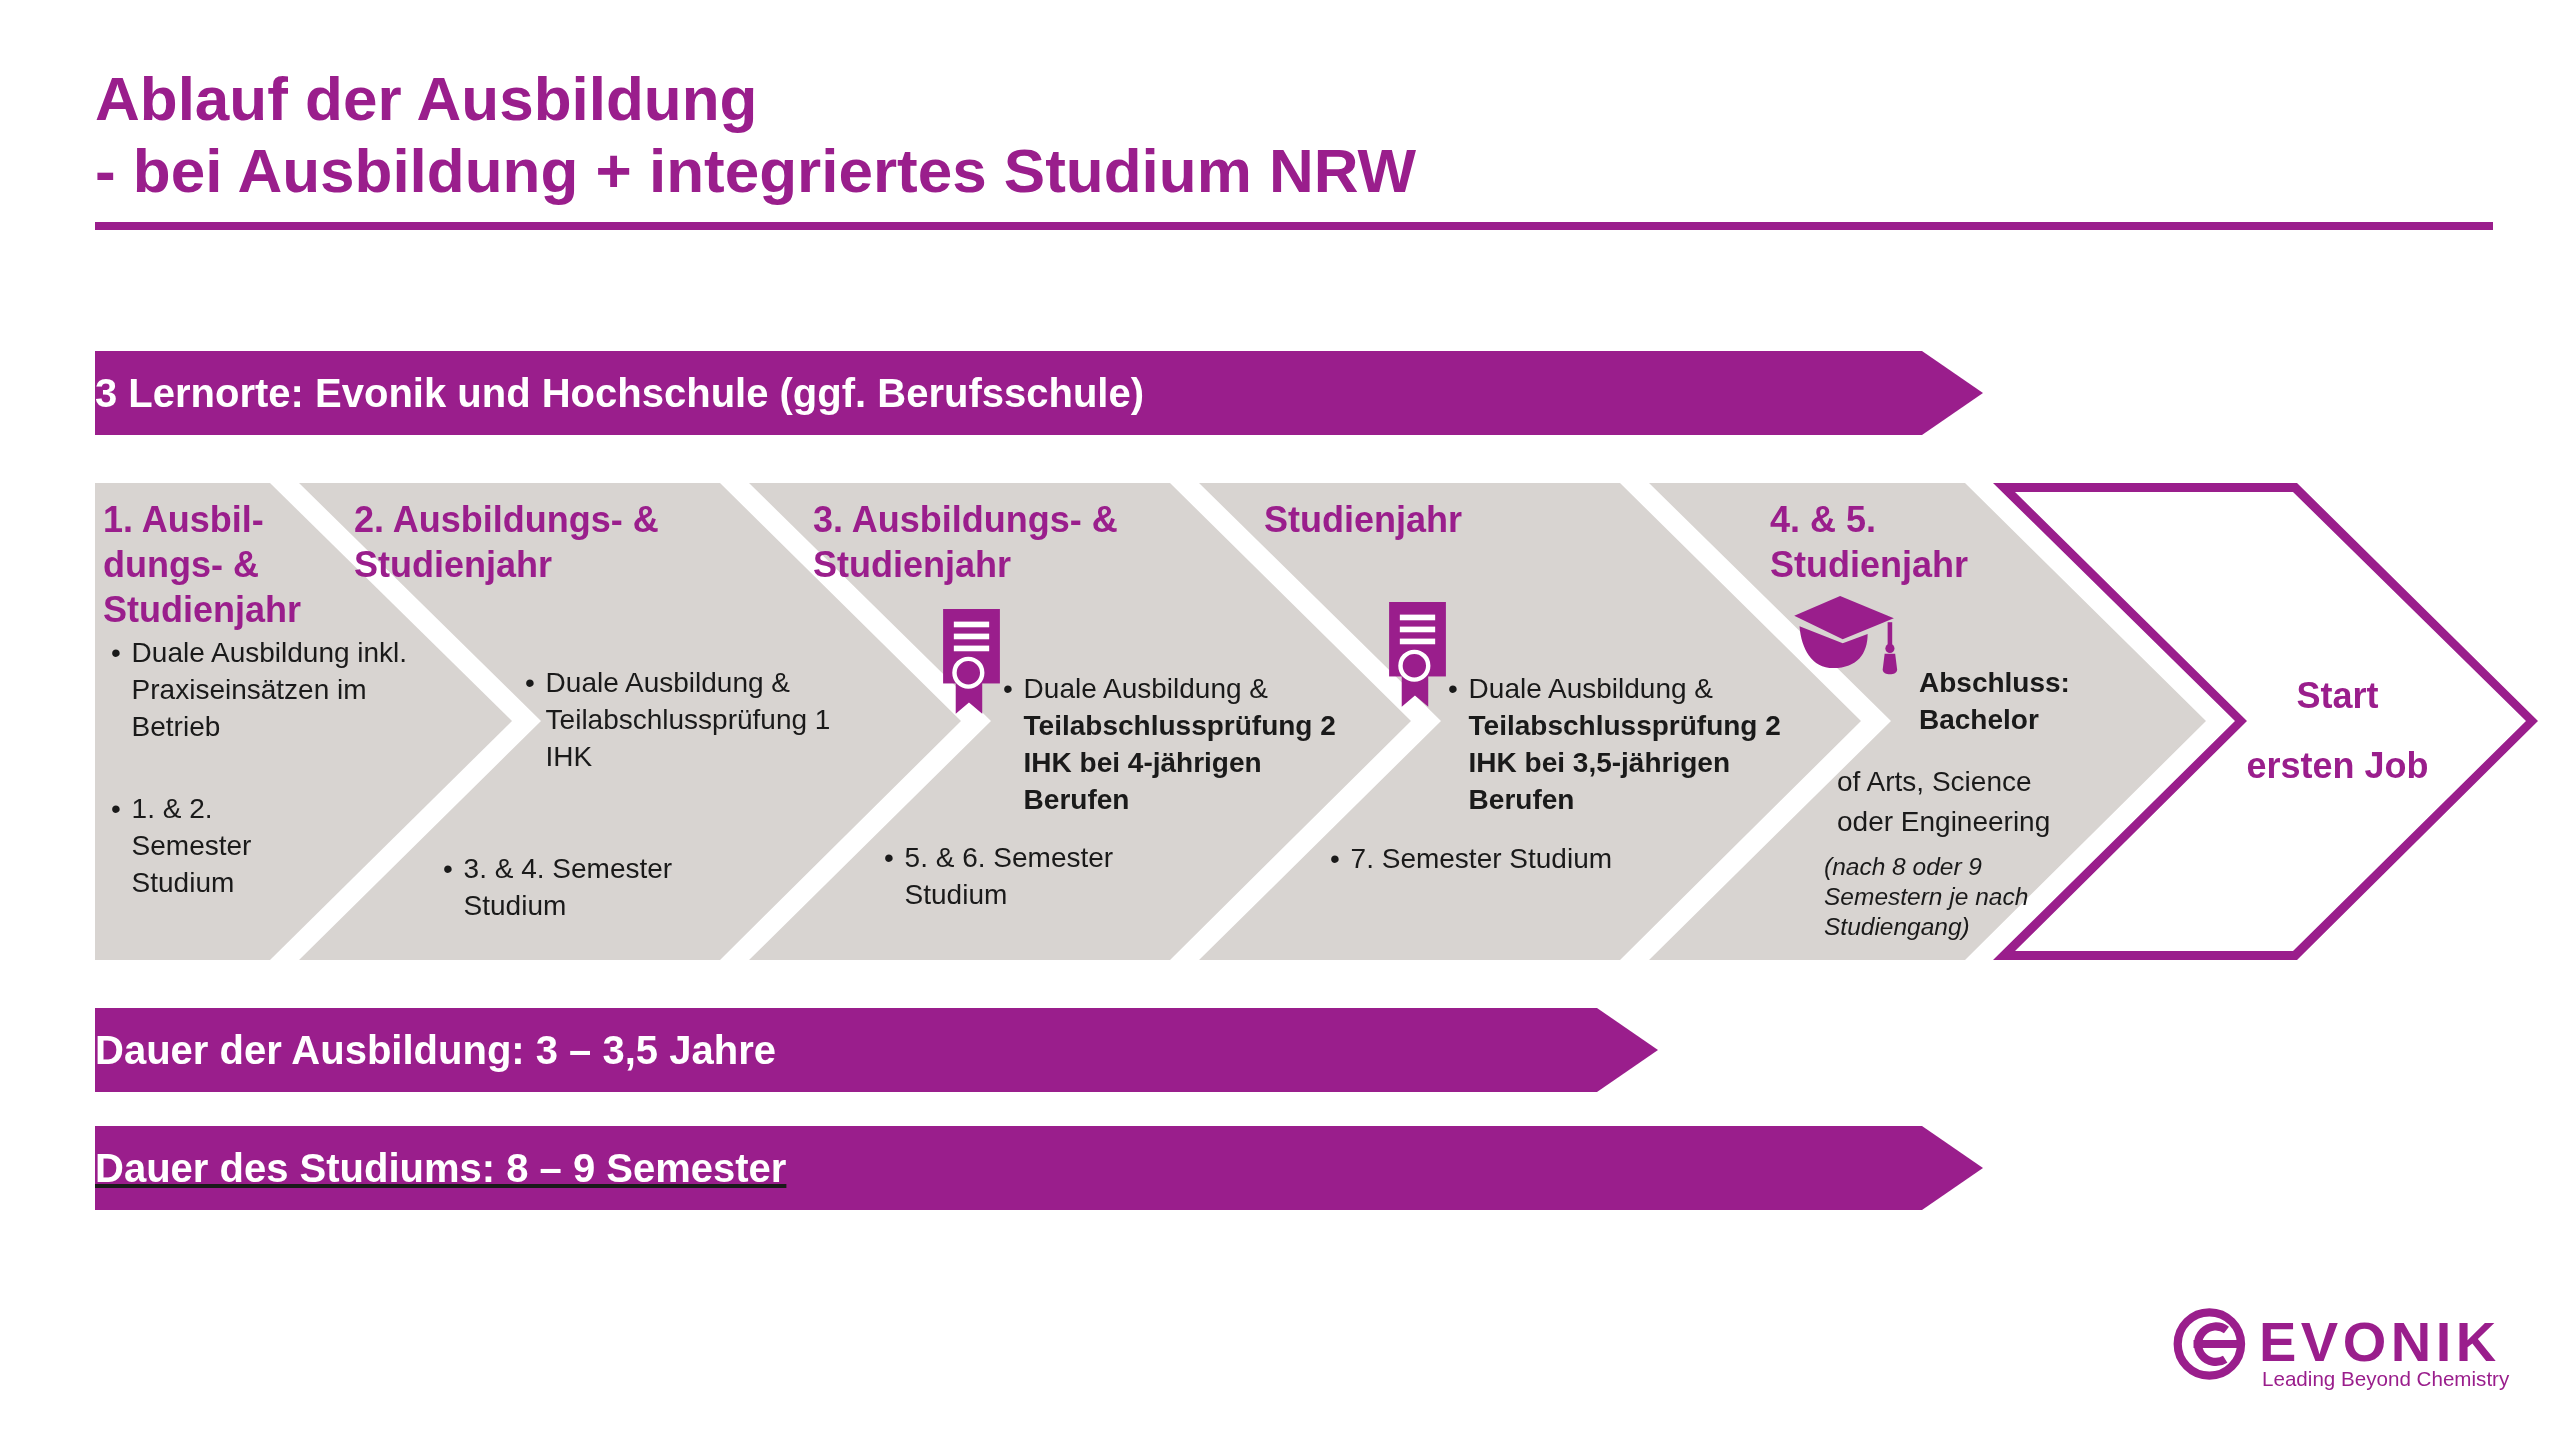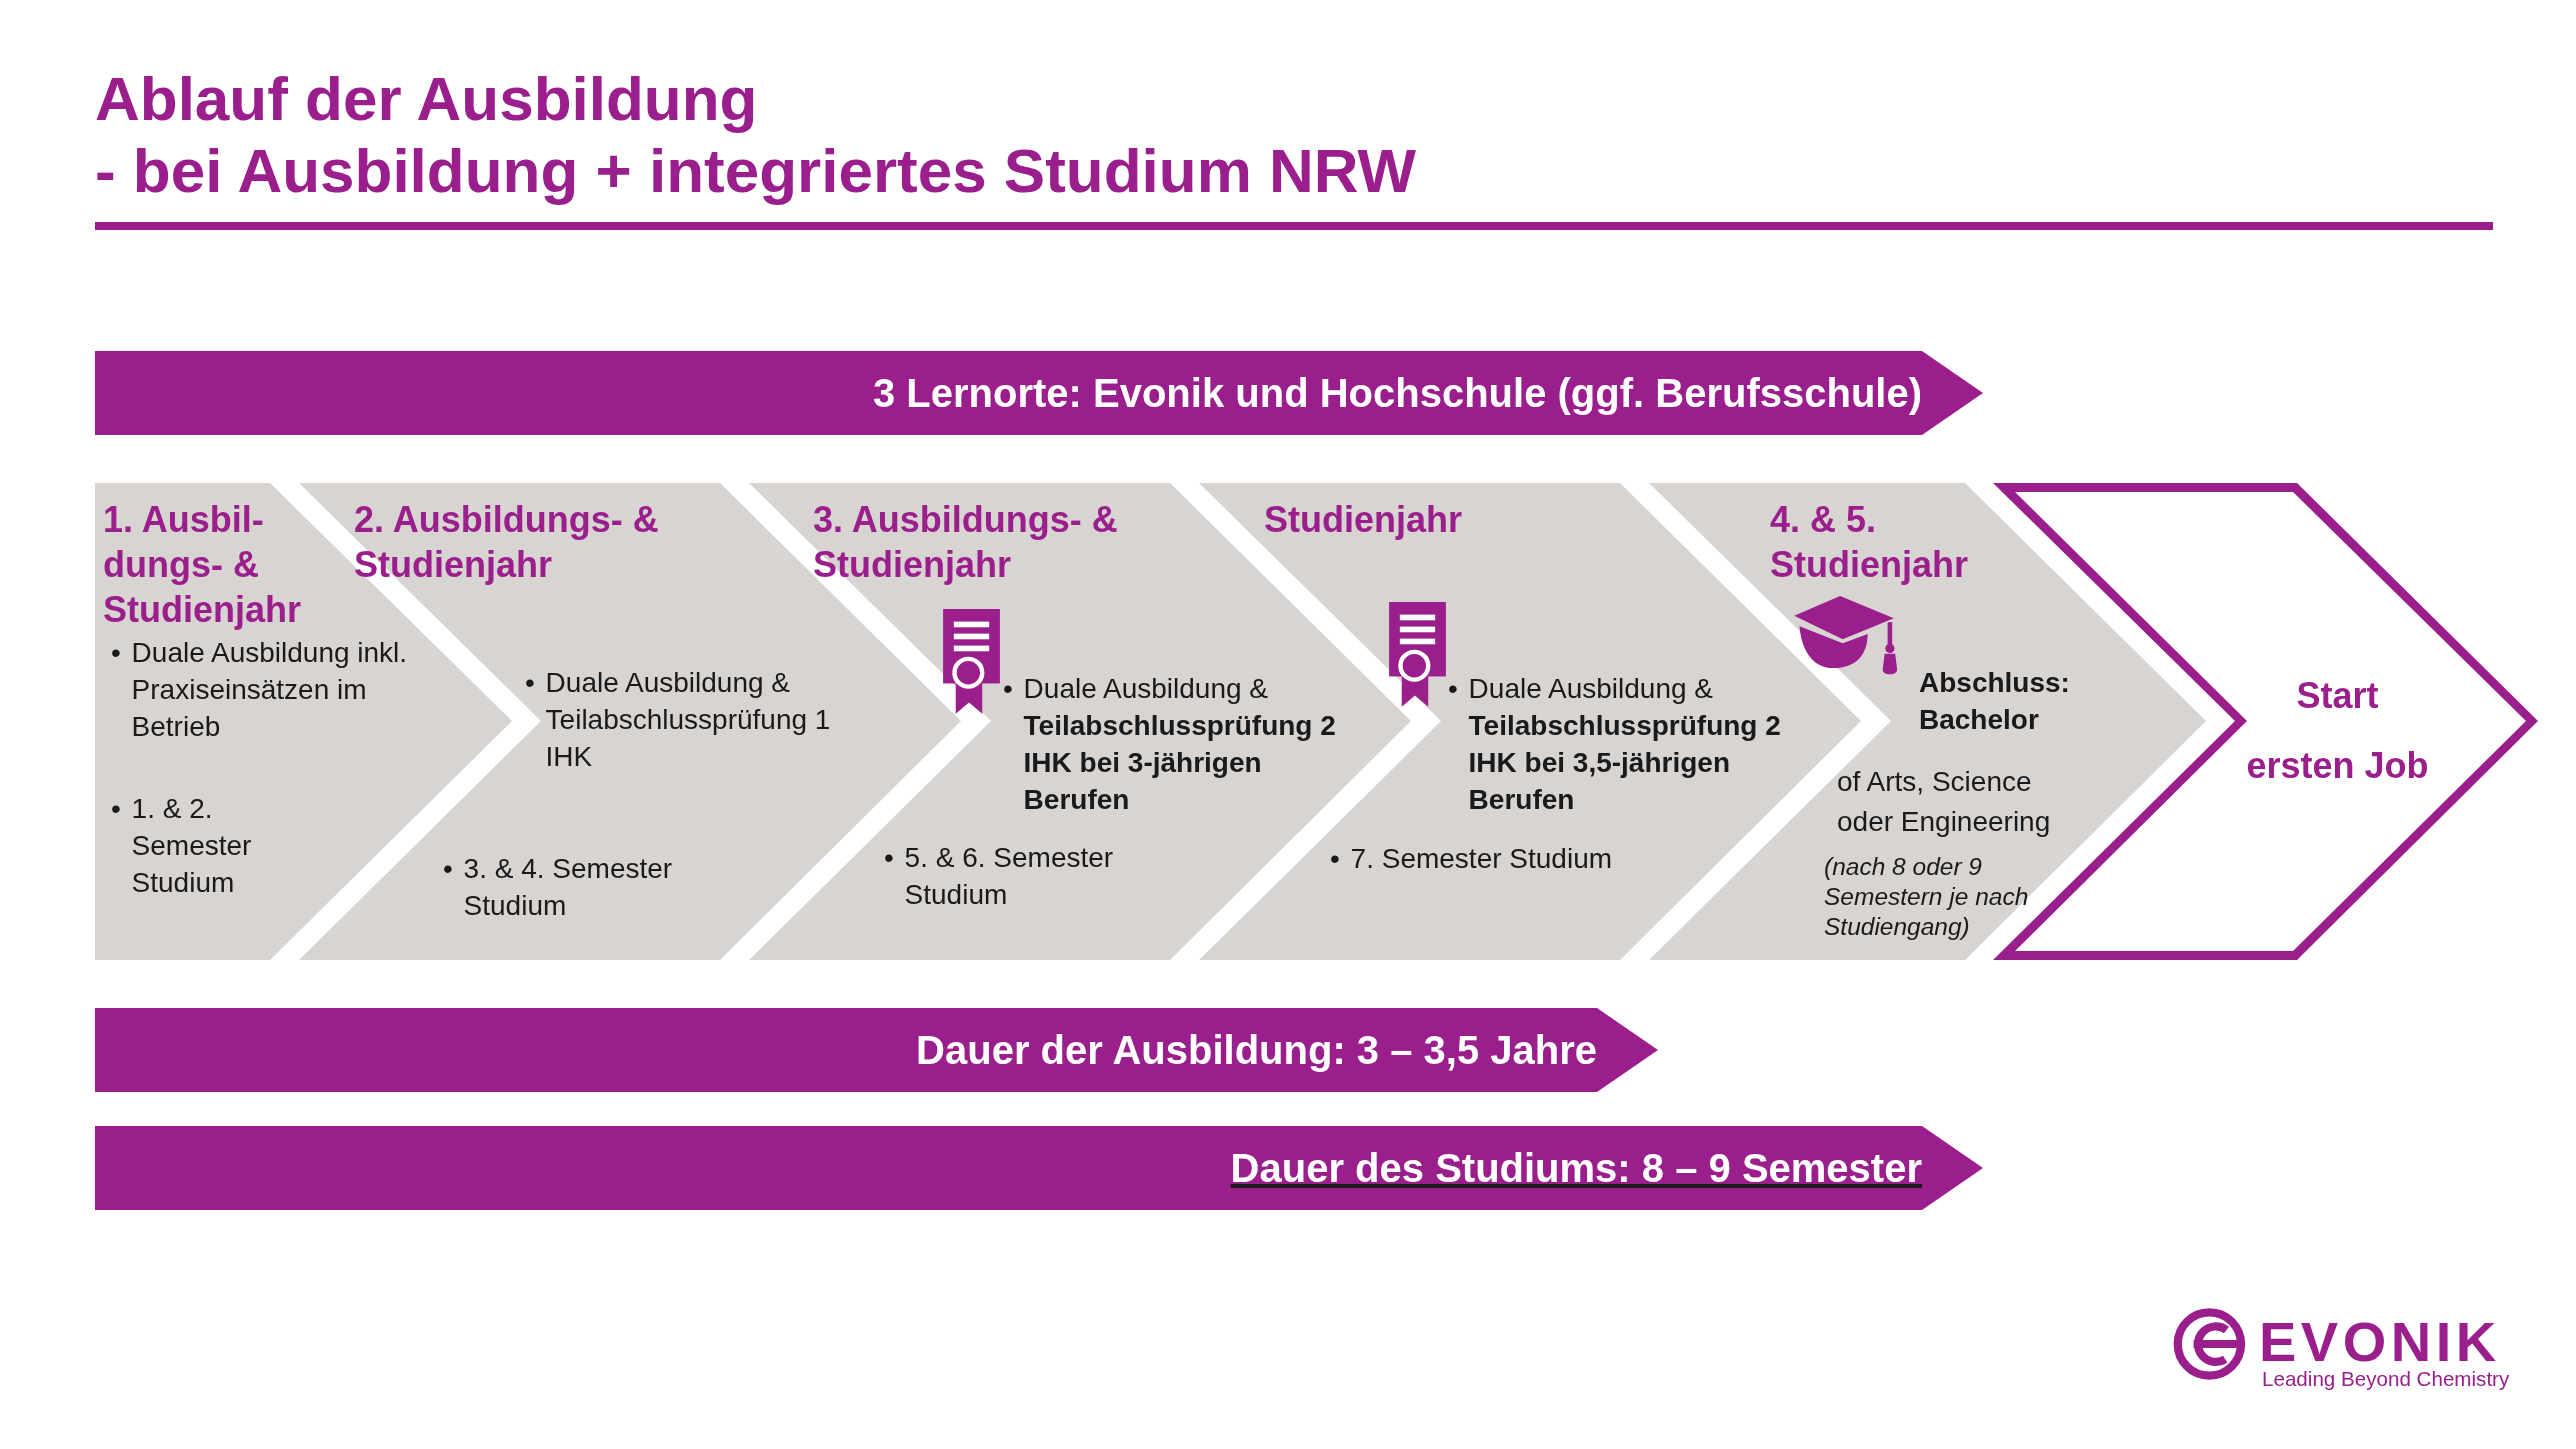--- a/index.html
+++ b/index.html
@@ -6,21 +6,21 @@
   .canvas{
     position:relative;width:2576px;height:1449px;background:#ffffff;overflow:hidden;
     font-family:"Liberation Sans",sans-serif;color:#1a1a1a;border-radius:22px;
   }
   .abs{position:absolute;}
   
   .title{left:95px;top:63px;font-size:62px;font-weight:700;line-height:72px;color:#9A1E8C;white-space:nowrap;}
   .rule{left:95px;top:222px;width:2398px;height:8.4px;background:#9A1E8C;}
   
   .banner{height:84px;background:#9A1E8C;display:flex;align-items:center;}
-  .banner .lbl{flex:0 0 auto;width:100%;text-align:right;font-size:40px;font-weight:700;color:#ffffff;white-space:nowrap;}
+  .banner .lbl{flex:0 0 auto;width:100%;text-align:left;font-size:40px;font-weight:700;color:#ffffff;white-space:nowrap;}
   .banner-top{left:95px;top:351px;width:1888px;clip-path:polygon(0px 0px,1827px 0px,1888px 42px,1827px 84px,0px 84px);}
   .banner-top .lbl{width:1827px;}
   .banner-d1{left:95px;top:1008px;width:1563px;clip-path:polygon(0px 0px,1502px 0px,1563px 42px,1502px 84px,0px 84px);}
   .banner-d1 .lbl{width:1502px;}
   .banner-d2{left:95px;top:1126px;width:1888px;clip-path:polygon(0px 0px,1827px 0px,1888px 42px,1827px 84px,0px 84px);text-decoration:underline;}
   .banner-d2 .lbl{width:1827px;}
   
   .chev{top:483px;height:477px;background:#D8D4D1;}
   .chev1{left:95px;width:417px;clip-path:polygon(0px 0px,175px 0px,417px 238px,175px 477px,0px 477px);}
   .chev2{left:299px;width:662px;clip-path:polygon(0px 0px,421px 0px,662px 238px,421px 477px,0px 477px,242px 238px);}
@@ -122,21 +122,21 @@
     <circle cx="40" cy="101" r="22" fill="#9A1E8C" stroke="#ffffff" stroke-width="7"></circle>
     <rect x="17" y="20" width="56" height="9" fill="#ffffff"></rect>
     <rect x="17" y="39" width="56" height="9" fill="#ffffff"></rect>
     <rect x="17" y="58" width="56" height="9" fill="#ffffff"></rect>
   </svg>
   <div class="abs bullet body" style="left:1003px;top:670px;">
     <span class="dot">•</span>
     <div>
       <div>Duale Ausbildung &amp;</div>
       <div class="b">Teilabschlussprüfung 2</div>
-      <div class="b">IHK bei 3-jährigen</div>
+      <div class="b">IHK bei 4-jährigen</div>
       <div class="b">Berufen</div>
     </div>
   </div>
   <div class="abs bullet body" style="left:884px;top:839px;">
     <span class="dot">•</span>
     <div>
       <div>5. &amp; 6. Semester</div>
       <div>Studium</div>
     </div>
   </div>

